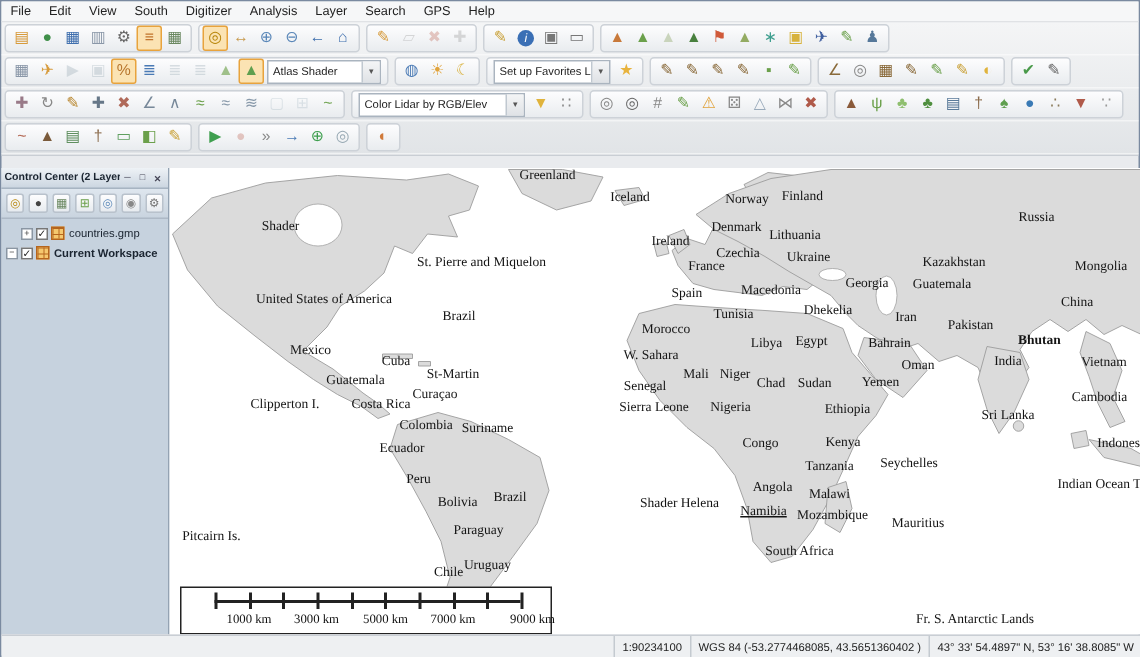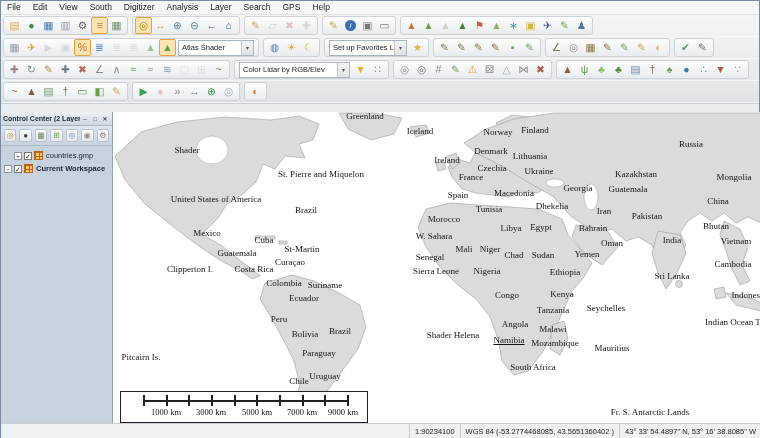--- a/index.html
+++ b/index.html
@@ -568,38 +568,38 @@
           <span class="map-label" style="left: 428px; top: 115px;">Egypt</span>
           <span class="map-label" style="left: 480px; top: 116px;">Bahrain</span>
           <span class="map-label" style="left: 534px; top: 104px;">Pakistan</span>
           <span class="map-label" style="left: 499px; top: 131px;">Oman</span>
           <span class="map-label" style="left: 94px; top: 121px;">Mexico</span>
           <span class="map-label" style="left: 151px; top: 128px;">Cuba</span>
           <span class="map-label" style="left: 321px; top: 124px;">W. Sahara</span>
           <span class="map-label" style="left: 351px; top: 137px;">Mali</span>
           <span class="map-label" style="left: 377px; top: 137px;">Niger</span>
           <span class="map-label" style="left: 559px; top: 128px;">India</span>
-          <span class="map-label" style="left: 603px; top: 114px;">Bhutan</span>
+          <span class="map-label" style="left: 580px; top: 114px; font-weight: bold;">Bhutan</span>
           <span class="map-label" style="left: 189px; top: 137px;">St-Martin</span>
           <span class="map-label" style="left: 124px; top: 141px;">Guatemala</span>
           <span class="map-label" style="left: 401px; top: 143px;">Chad</span>
           <span class="map-label" style="left: 430px; top: 143px;">Sudan</span>
           <span class="map-label" style="left: 474px; top: 142px;">Yemen</span>
           <span class="map-label" style="left: 623px; top: 129px;">Vietnam</span>
           <span class="map-label" style="left: 77px; top: 157px;">Clipperton I.</span>
           <span class="map-label" style="left: 141px; top: 157px;">Costa Rica</span>
           <span class="map-label" style="left: 177px; top: 150px;">Curaçao</span>
           <span class="map-label" style="left: 317px; top: 145px;">Senegal</span>
           <span class="map-label" style="left: 323px; top: 159px;">Sierra Leone</span>
           <span class="map-label" style="left: 374px; top: 159px;">Nigeria</span>
           <span class="map-label" style="left: 452px; top: 160px;">Ethiopia</span>
           <span class="map-label" style="left: 171px; top: 171px;">Colombia</span>
           <span class="map-label" style="left: 212px; top: 173px;">Suriname</span>
           <span class="map-label" style="left: 620px; top: 152px;">Cambodia</span>
-          <span class="map-label" style="left: 155px; top: 186px; margin-left: 36px;">Ecuador</span>
+          <span class="map-label" style="left: 155px; top: 186px;">Ecuador</span>
           <span class="map-label" style="left: 394px; top: 183px;">Congo</span>
           <span class="map-label" style="left: 449px; top: 182px;">Kenya</span>
           <span class="map-label" style="left: 559px; top: 164px;">Sri Lanka</span>
           <span class="map-label" style="left: 440px; top: 198px;">Tanzania</span>
           <span class="map-label" style="left: 493px; top: 196px;">Seychelles</span>
           <span class="map-label" style="left: 340px; top: 223px;">Shader Helena</span>
           <span class="map-label" style="left: 166px; top: 207px;">Peru</span>
           <span class="map-label" style="left: 402px; top: 212px;">Angola</span>
           <span class="map-label" style="left: 440px; top: 217px;">Malawi</span>
           <span class="map-label" style="left: 636px; top: 183px;">Indonesia</span>
@@ -625,21 +625,21 @@
           <div class="sb-tick" style="left: 112.667px;"></div>
           <div class="sb-tick" style="left: 135.333px;"></div>
           <div class="sb-tick" style="left: 158px;"></div>
           <div class="sb-tick" style="left: 180.667px;"></div>
           <div class="sb-tick" style="left: 203.333px;"></div>
           <div class="sb-tick" style="left: 226px;"></div>
           <span class="sb-label" style="left: 45px;">1000 km</span>
           <span class="sb-label" style="left: 90px;">3000 km</span>
           <span class="sb-label" style="left: 136px;">5000 km</span>
           <span class="sb-label" style="left: 181px;">7000 km</span>
-          <span class="sb-label" style="left: 222px;">9000 km</span>
+          <span class="sb-label" style="left: 234px;">9000 km</span>
         </div>
     </div>
   </div>
 
   <div class="statusbar">
     <span class="st">1:90234100</span>
     <span class="st">WGS 84 (-53.2774468085, 43.5651360402 )</span>
     <span class="st">43° 33' 54.4897" N, 53° 16' 38.8085" W</span>
   </div>
 

